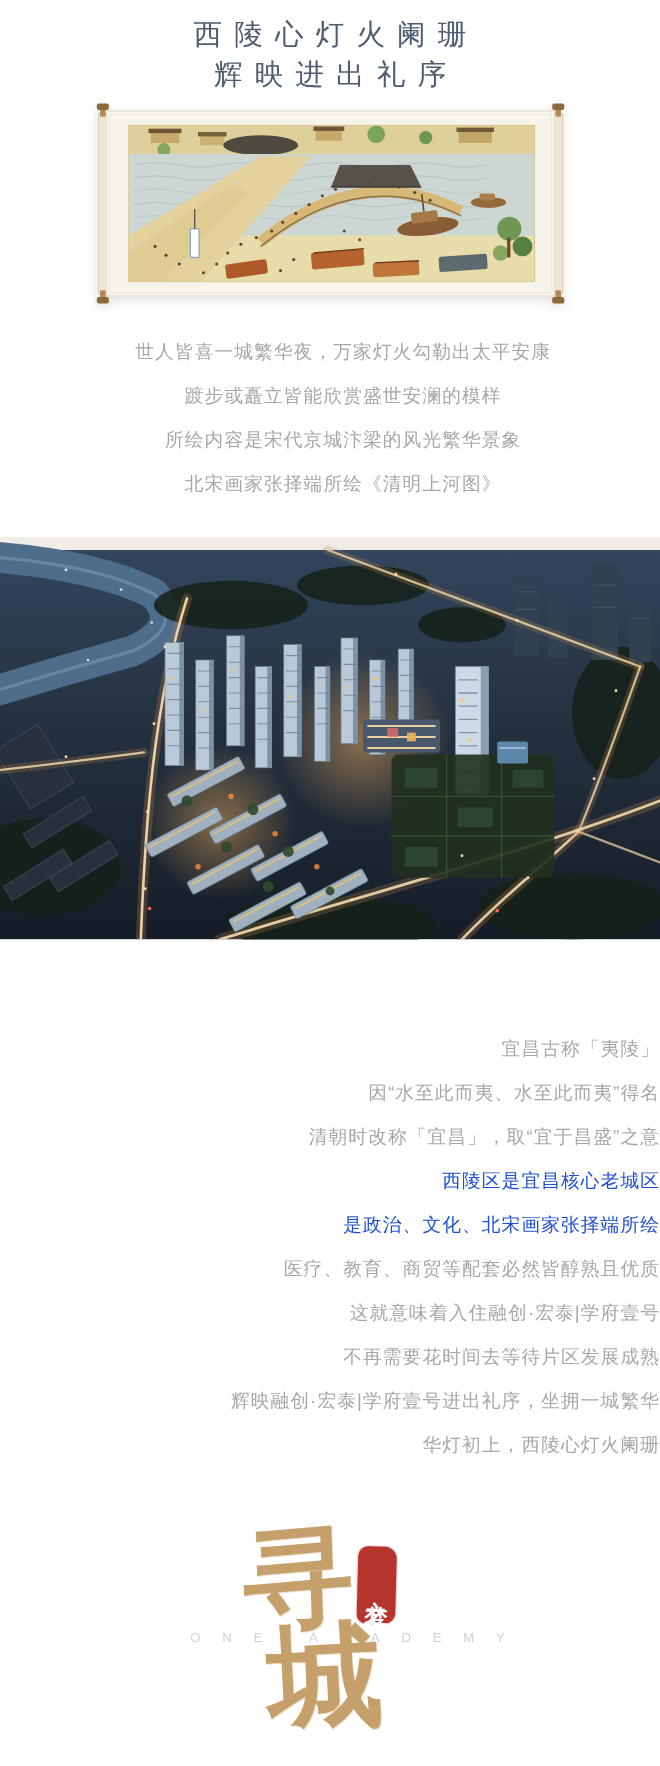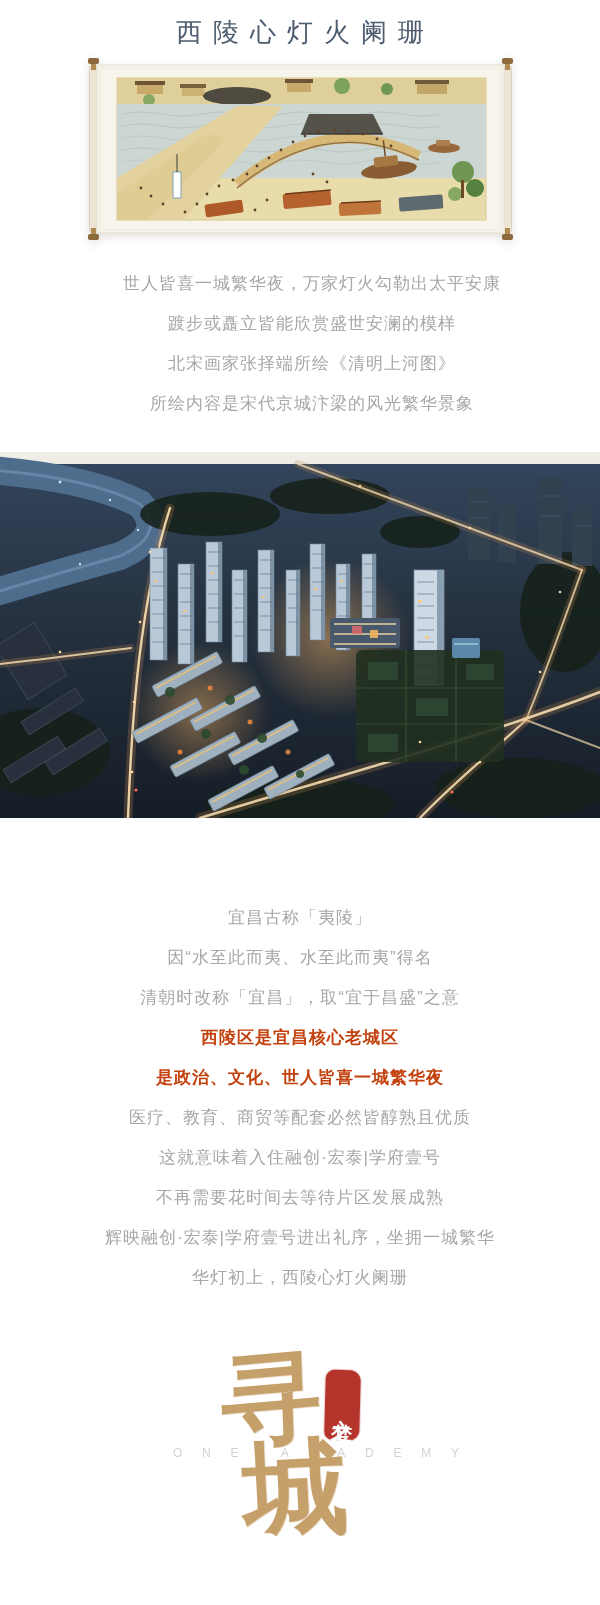--- a/index.html
+++ b/index.html
@@ -36,24 +36,24 @@
   .para { text-align:center; }
   .para-intro { margin-top:18px;margin-left:24px; }
   .para p {
     font-size:17px;
     line-height:40px;
     color:#a7a7a7;
     letter-spacing:1px;
     white-space:nowrap;
   }
   .para p.bold {
-    color:#c2410c;
-    font-weight:700;
-  }
-  .para-body { margin-top:54px; }
+    color:#1d4ed8;
+    font-weight:400;
+  }
+  .para-body { margin-top:54px;text-align:right; }
 
   
   .aerial {
     width:600px; height:392px;
     margin-top:28px;
     position:relative;
   }
   .aerial svg { display:block; }
   .aerial .watermark {
     position:absolute; right:10px; bottom:10px;
@@ -112,20 +112,21 @@
     padding-top:4px;
   }
 </style>
 </head>
 <body>
 
 <div class="page">
 
   <header class="hero-title">
     <div>西陵心灯火阑珊</div>
+    <div>辉映进出礼序</div>
   </header>
 
   <figure class="scroll-figure">
     <svg width="427" height="192" viewBox="0 0 427 192">
       <defs>
         <clipPath id="paintclip">
             <rect x="30" y="24" width="369" height="142"></rect>
           </clipPath>
       </defs>
 
@@ -229,22 +230,22 @@
             <circle cx="180" cy="146" r="1.4"></circle>
             <circle cx="168" cy="156" r="1.4"></circle>
         </g>
       </g>
     </svg>
   </figure>
 
   <section class="para para-intro">
     <p>世人皆喜一城繁华夜，万家灯火勾勒出太平安康</p>
     <p>踱步或矗立皆能欣赏盛世安澜的模样</p>
+    <p>所绘内容是宋代京城汴梁的风光繁华景象</p>
     <p>北宋画家张择端所绘《清明上河图》</p>
-    <p>所绘内容是宋代京城汴梁的风光繁华景象</p>
   </section>
 
   <div class="aerial">
     <svg width="600" height="366" viewBox="0 0 600 366">
       <defs>
         <linearGradient id="sky" x1="0" y1="0" x2="0" y2="1">
           <stop offset="0" stop-color="#33455c"></stop>
           <stop offset="0.45" stop-color="#25313f"></stop>
           <stop offset="1" stop-color="#151d27"></stop>
         </linearGradient>
@@ -447,21 +448,21 @@
       <circle cx="452" cy="340" r="1.6" fill="#ff6a5a"></circle>
     </svg>
     <span class="watermark">效果图</span>
   </div>
 
   <section class="para para-body">
     <p>宜昌古称「夷陵」</p>
     <p>因“水至此而夷、水至此而夷”得名</p>
     <p>清朝时改称「宜昌」，取“宜于昌盛”之意</p>
     <p class="bold">西陵区是宜昌核心老城区</p>
-    <p class="bold">是政治、文化、世人皆喜一城繁华夜</p>
+    <p class="bold">是政治、文化、北宋画家张择端所绘</p>
     <p>医疗、教育、商贸等配套必然皆醇熟且优质</p>
     <p>这就意味着入住融创·宏泰|学府壹号</p>
     <p>不再需要花时间去等待片区发展成熟</p>
     <p>辉映融创·宏泰|学府壹号进出礼序，坐拥一城繁华</p>
     <p>华灯初上，西陵心灯火阑珊</p>
   </section>
 
   <footer class="logo">
     <div class="english">ONE ACADEMY</div>
     <div class="calligraphy">

